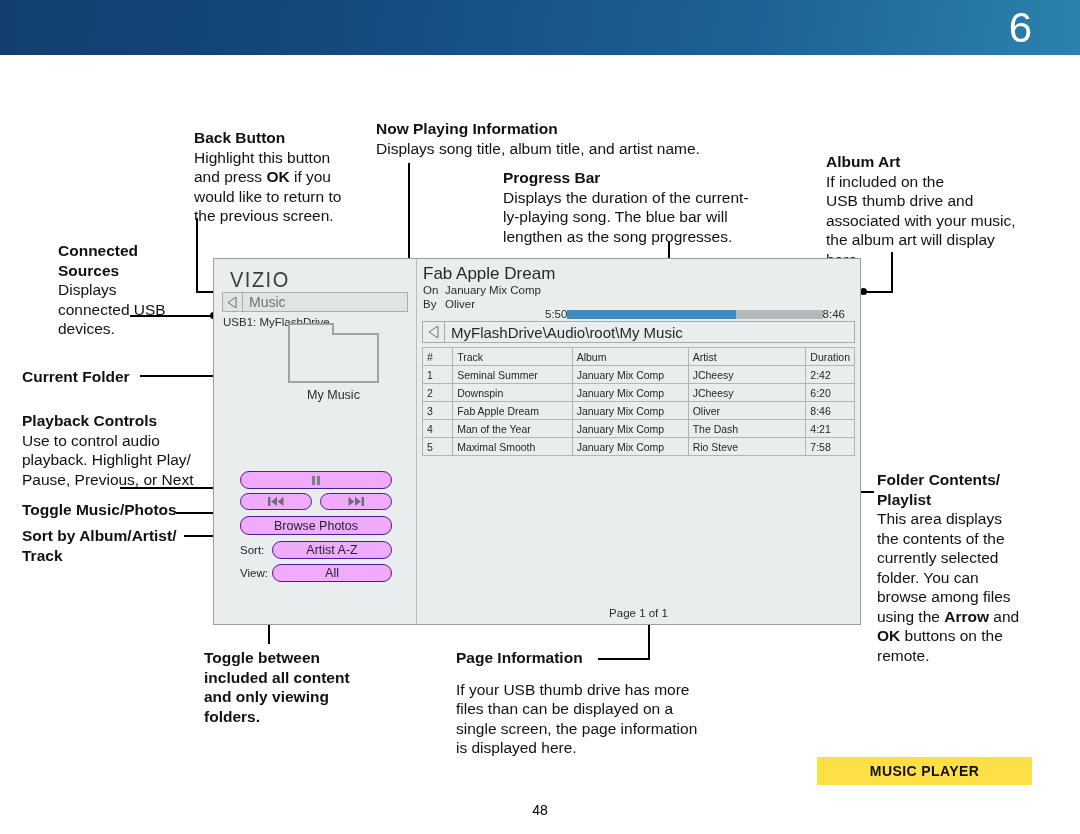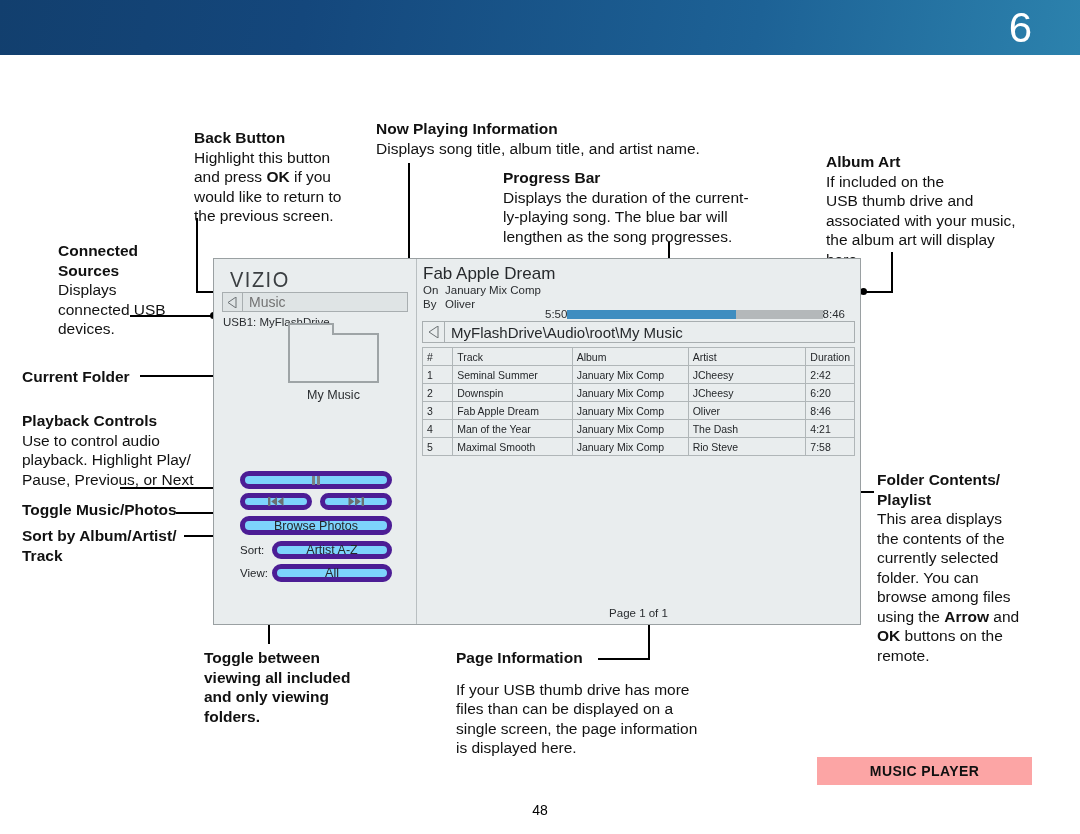--- a/index.html
+++ b/index.html
@@ -73,21 +73,21 @@
     border:2px solid #9ea4a6;border-bottom:none;box-sizing:border-box;background:#e9edee;
   }
   .folder:after{
     content:"";position:absolute;left:44px;top:-2px;right:-2px;height:2px;background:#9ea4a6;
   }
   .folder-name{margin-top:5px;text-align:center;font-size:12.5px;color:#2a2d30;}
 
   
   .controls{position:absolute;left:26px;top:212px;width:152px;}
   .btn{
-    background:#7dd3fc;border:5px solid #4c1d95;border-radius:9px;
+    background:#f0abfc;border:1px solid #4c1d95;border-radius:9px;
     box-sizing:border-box;display:flex;align-items:center;justify-content:center;
     font-size:12.5px;color:#24272a;
   }
   .btn-play{width:100%;height:18px;margin-bottom:4px;}
   .row2{display:flex;gap:8px;margin-bottom:6px;}
   .btn-prev,.btn-next{width:72px;height:17px;}
   .btn-browse{width:100%;height:19px;margin-bottom:6px;}
   .lbl-row{display:flex;align-items:center;gap:2px;margin-bottom:5px;}
   .lbl-row .lbl{font-size:11.5px;color:#24272a;width:30px;}
   .btn-sort,.btn-view{flex:1;height:18px;}
@@ -125,21 +125,21 @@
   .c-num{width:22px;}
   .c-trk{width:112px;}
   .c-alb{width:108px;}
   .c-art{width:112px;}
 
   .pageinfo{position:absolute;left:0;right:0;bottom:5px;text-align:center;font-size:11.5px;color:#2a2d30;}
 
   
   .footer-badge{
     position:absolute;left:817px;top:757px;width:215px;height:28px;
-    background:#fca5a5;display:flex;align-items:center;justify-content:center;
+    background:#fde047;display:flex;align-items:center;justify-content:center;
     font-size:14px;font-weight:bold;letter-spacing:0.4px;color:#111;
   }
   .pagenum{position:absolute;left:0;right:0;top:802px;text-align:center;font-size:14px;color:#000000;}
 </style>
 </head>
 <body>
 
 <div class="page">
 
   <div class="banner">
@@ -219,21 +219,21 @@
 
   <div class="ann sz15" style="left:22px;top:526px;width:200px;">
     <div class="hd">Sort by Album/Artist/</div>
     <div class="hd">Track</div>
   </div>
   <div class="ln h" style="left:184px;top:535px;width:64px;"></div>
   <div class="dot" style="left:244px;top:532px;"></div>
 
   <div class="ann sz15" style="left:204px;top:648px;width:190px;">
     <div class="hd">Toggle between</div>
-    <div class="hd">viewing all included</div>
+    <div class="hd">included all content</div>
     <div class="hd">and only viewing</div>
     <div class="hd">folders.</div>
   </div>
   <div class="ln v" style="left:268px;top:570px;height:74px;"></div>
   <div class="dot" style="left:265px;top:567px;"></div>
 
   <div class="ann sz15" style="left:456px;top:648px;width:300px;">
     <div class="hd">Page Information</div>
     <div style="height:12px;"></div>
     <div>If your USB thumb drive has more</div>

